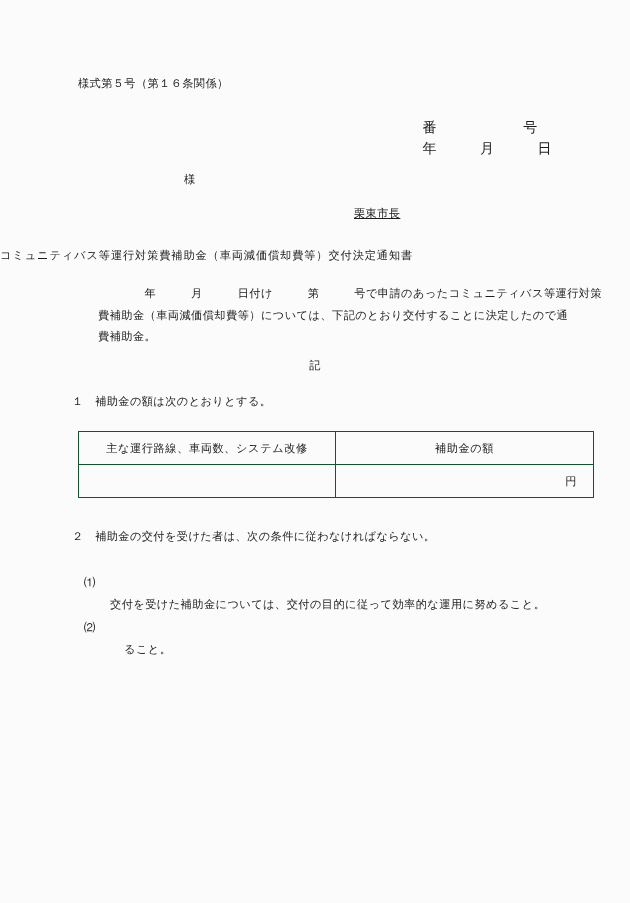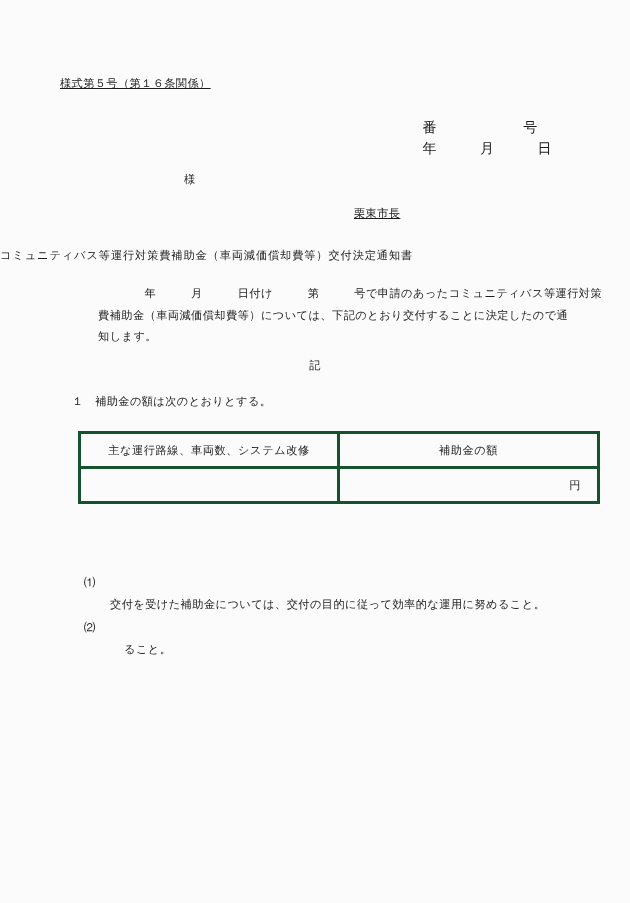--- a/index.html
+++ b/index.html
@@ -27,23 +27,22 @@
   .doc-text {
     font-size: 11.2px;
     line-height: 1.0;
     letter-spacing: 0.4px;
     white-space: pre;
   }
 
   
   .form-no {
     position: absolute;
-    left: 60px;
+    left: 78px;
     top: 78px;
-    text-decoration: underline;
   }
 
   
   .meta-block {
     position: absolute;
     right: 78px;
     top: 117px;
     text-align: left;
   }
   .meta-line {
@@ -117,21 +116,21 @@
   
   .amount-table {
     position: absolute;
     left: 78px;
     top: 431px;
     width: 473px;
     border-collapse: collapse;
     table-layout: fixed;
   }
   .amount-table td {
-    border: 3px solid #14532d;
+    border: 1px solid #14532d;
     height: 32px;
     padding: 0 10px;
     font-size: 11.2px;
     letter-spacing: 0.6px;
     vertical-align: middle;
   }
   .amount-table .col-a { width: 236px; }
   .amount-table .col-b { width: 237px; }
   .amount-table .th-cell {
     text-align: center;
@@ -196,40 +195,41 @@
 
   <div class="addressee doc-text">様</div>
 
   <div class="issuer doc-text">栗東市長</div>
 
   <div class="doc-title">コミュニティバス等運行対策費補助金（車両減価償却費等）交付決定通知書</div>
 
   <div class="body-block">
     <div class="body-line">　　　　年　　　月　　　日付け　　　第　　　号で申請のあったコミュニティバス等運行対策</div>
     <div class="body-line">費補助金（車両減価償却費等）については、下記のとおり交付することに決定したので通</div>
-    <div class="body-line">知します。</div>
+    <div class="body-line">費補助金。</div>
   </div>
 
   <div class="ki-mark">記</div>
 
   <div class="item-1 doc-text">１　補助金の額は次のとおりとする。</div>
 
   <table class="amount-table">
     <tbody>
       <tr>
         <td class="col-a th-cell">主な運行路線、車両数、システム改修</td>
         <td class="col-b th-cell">補助金の額</td>
       </tr>
       <tr>
         <td class="col-a empty-cell"></td>
         <td class="col-b yen-cell">円</td>
       </tr>
     </tbody>
   </table>
 
+  <div class="item-2 doc-text">２　補助金の交付を受けた者は、次の条件に従わなければならない。</div>
 
   <div class="conditions">
 
     <div class="condition">
       <span class="cond-marker">⑴</span>
       <span class="cond-body">
         <span>交付を受けた補助金については、交付の目的に従って効率的な運用に努めること。</span>
       </span>
     </div>
 

